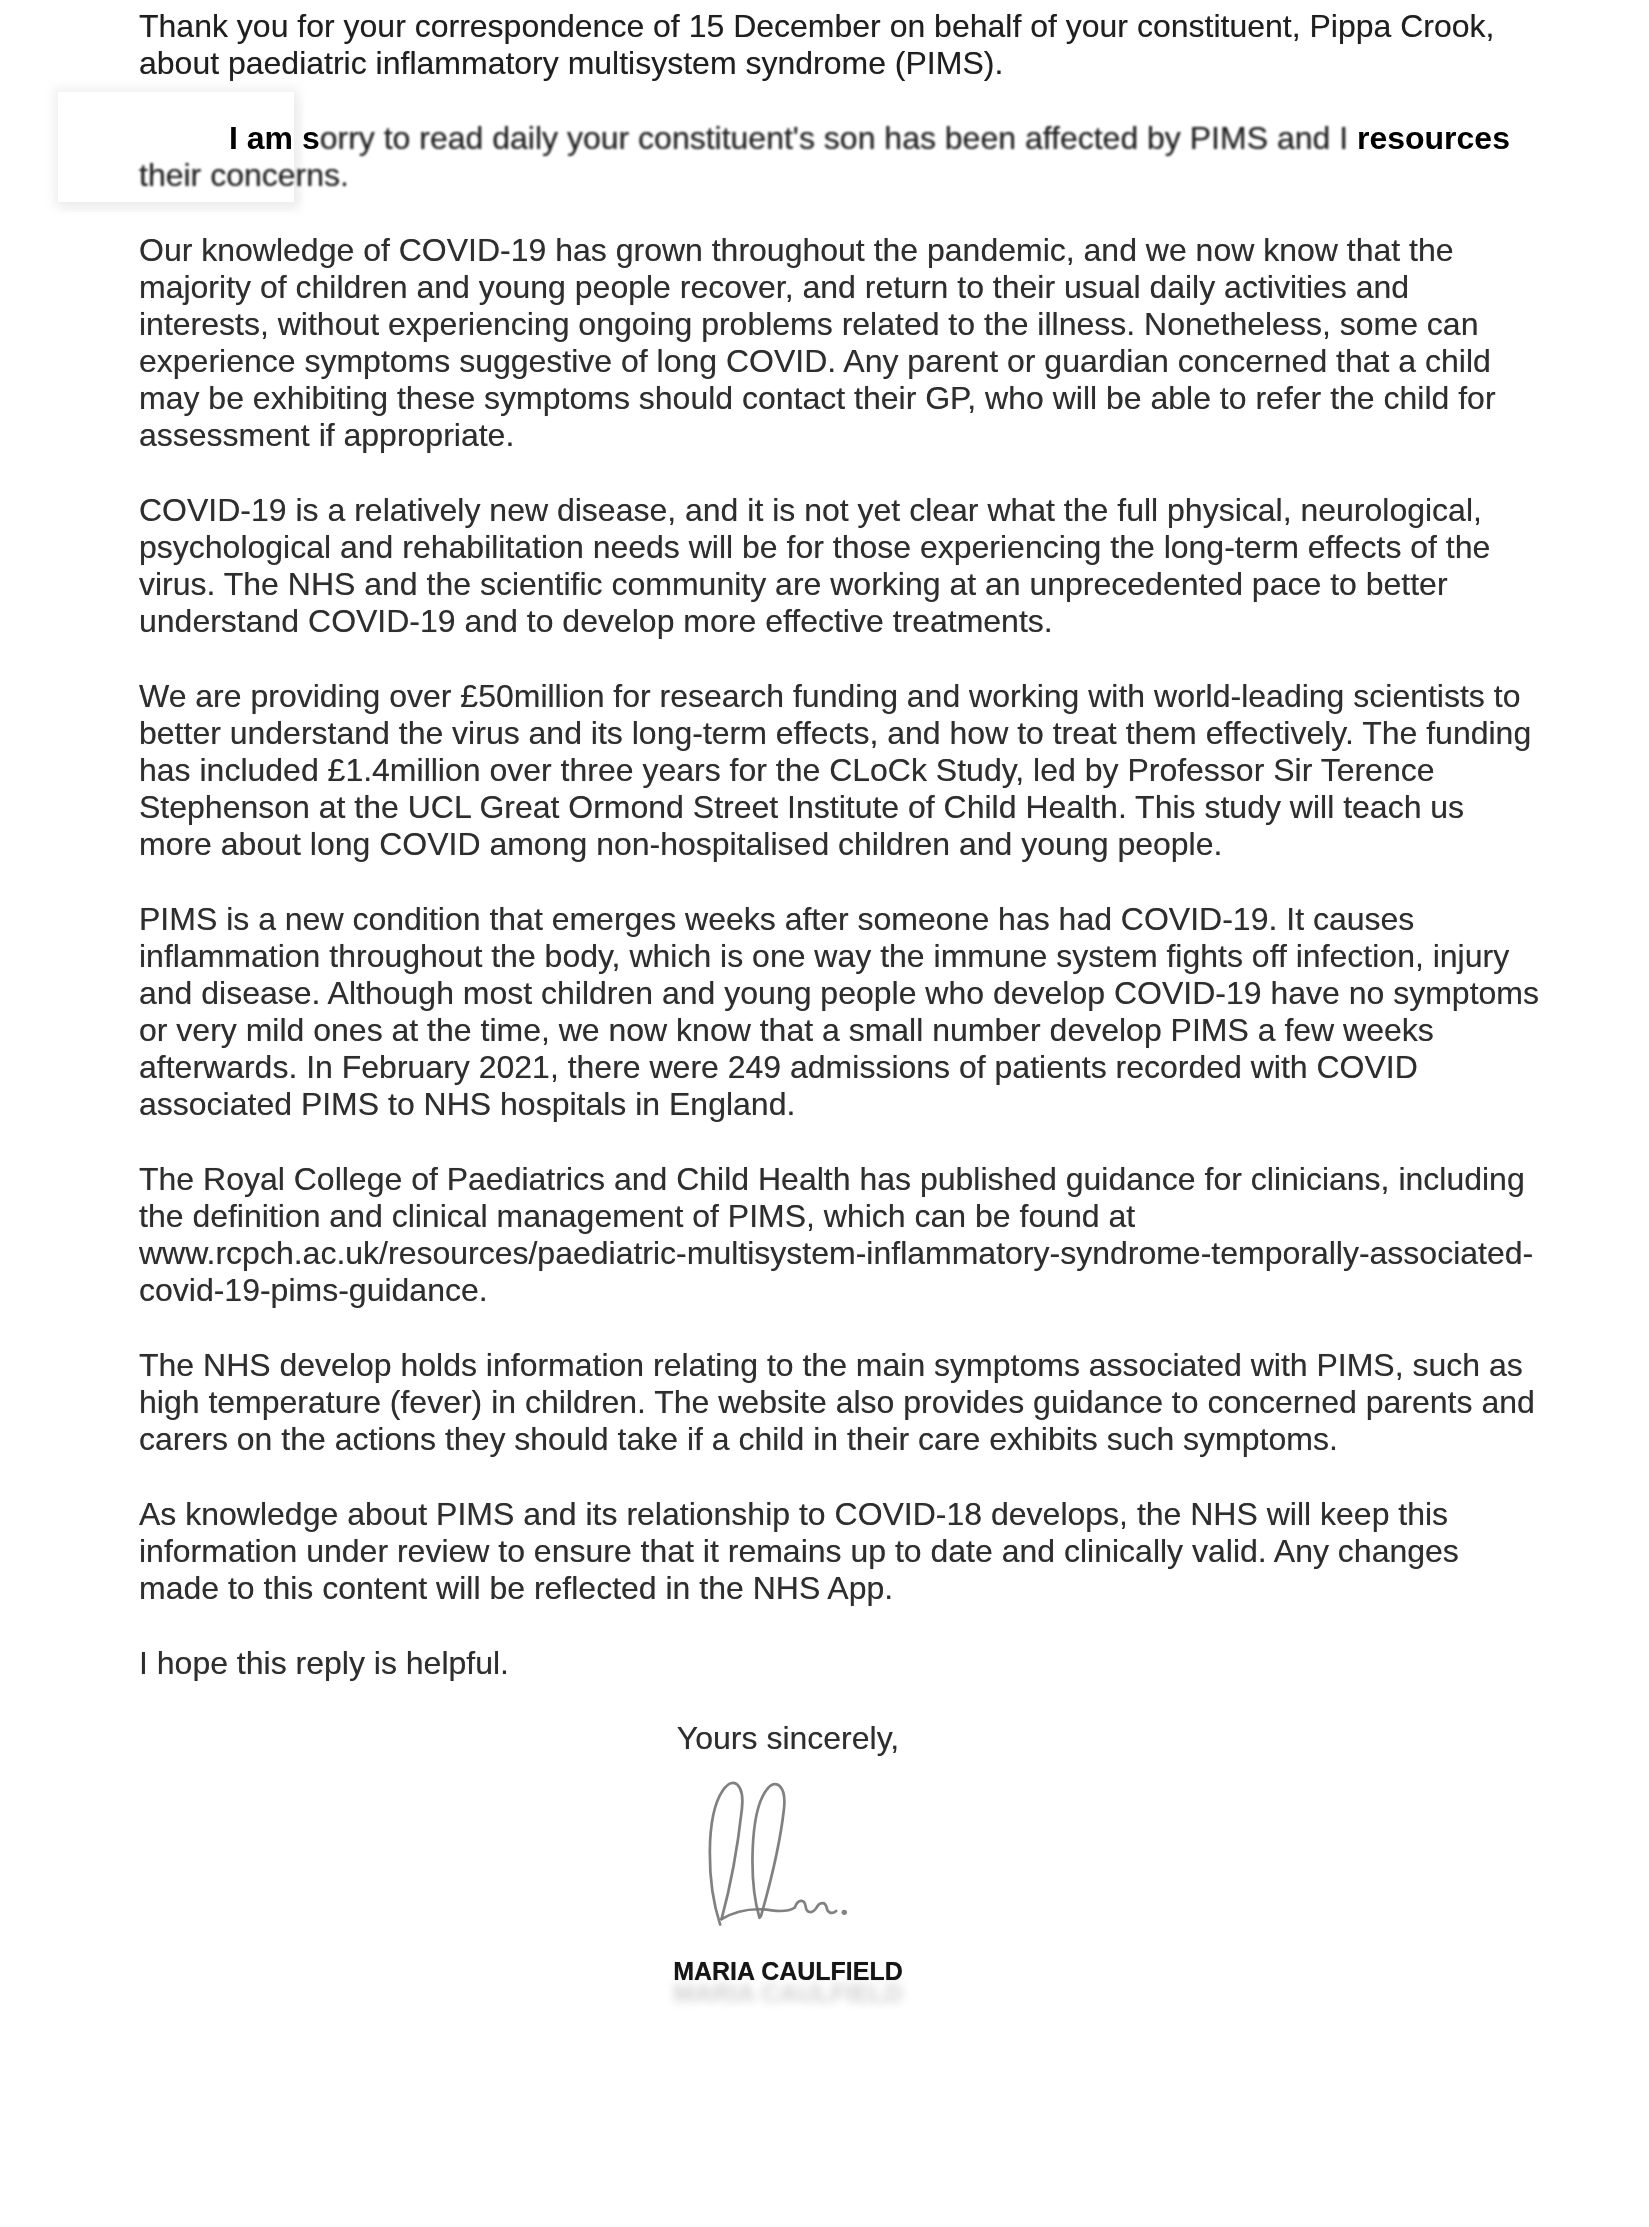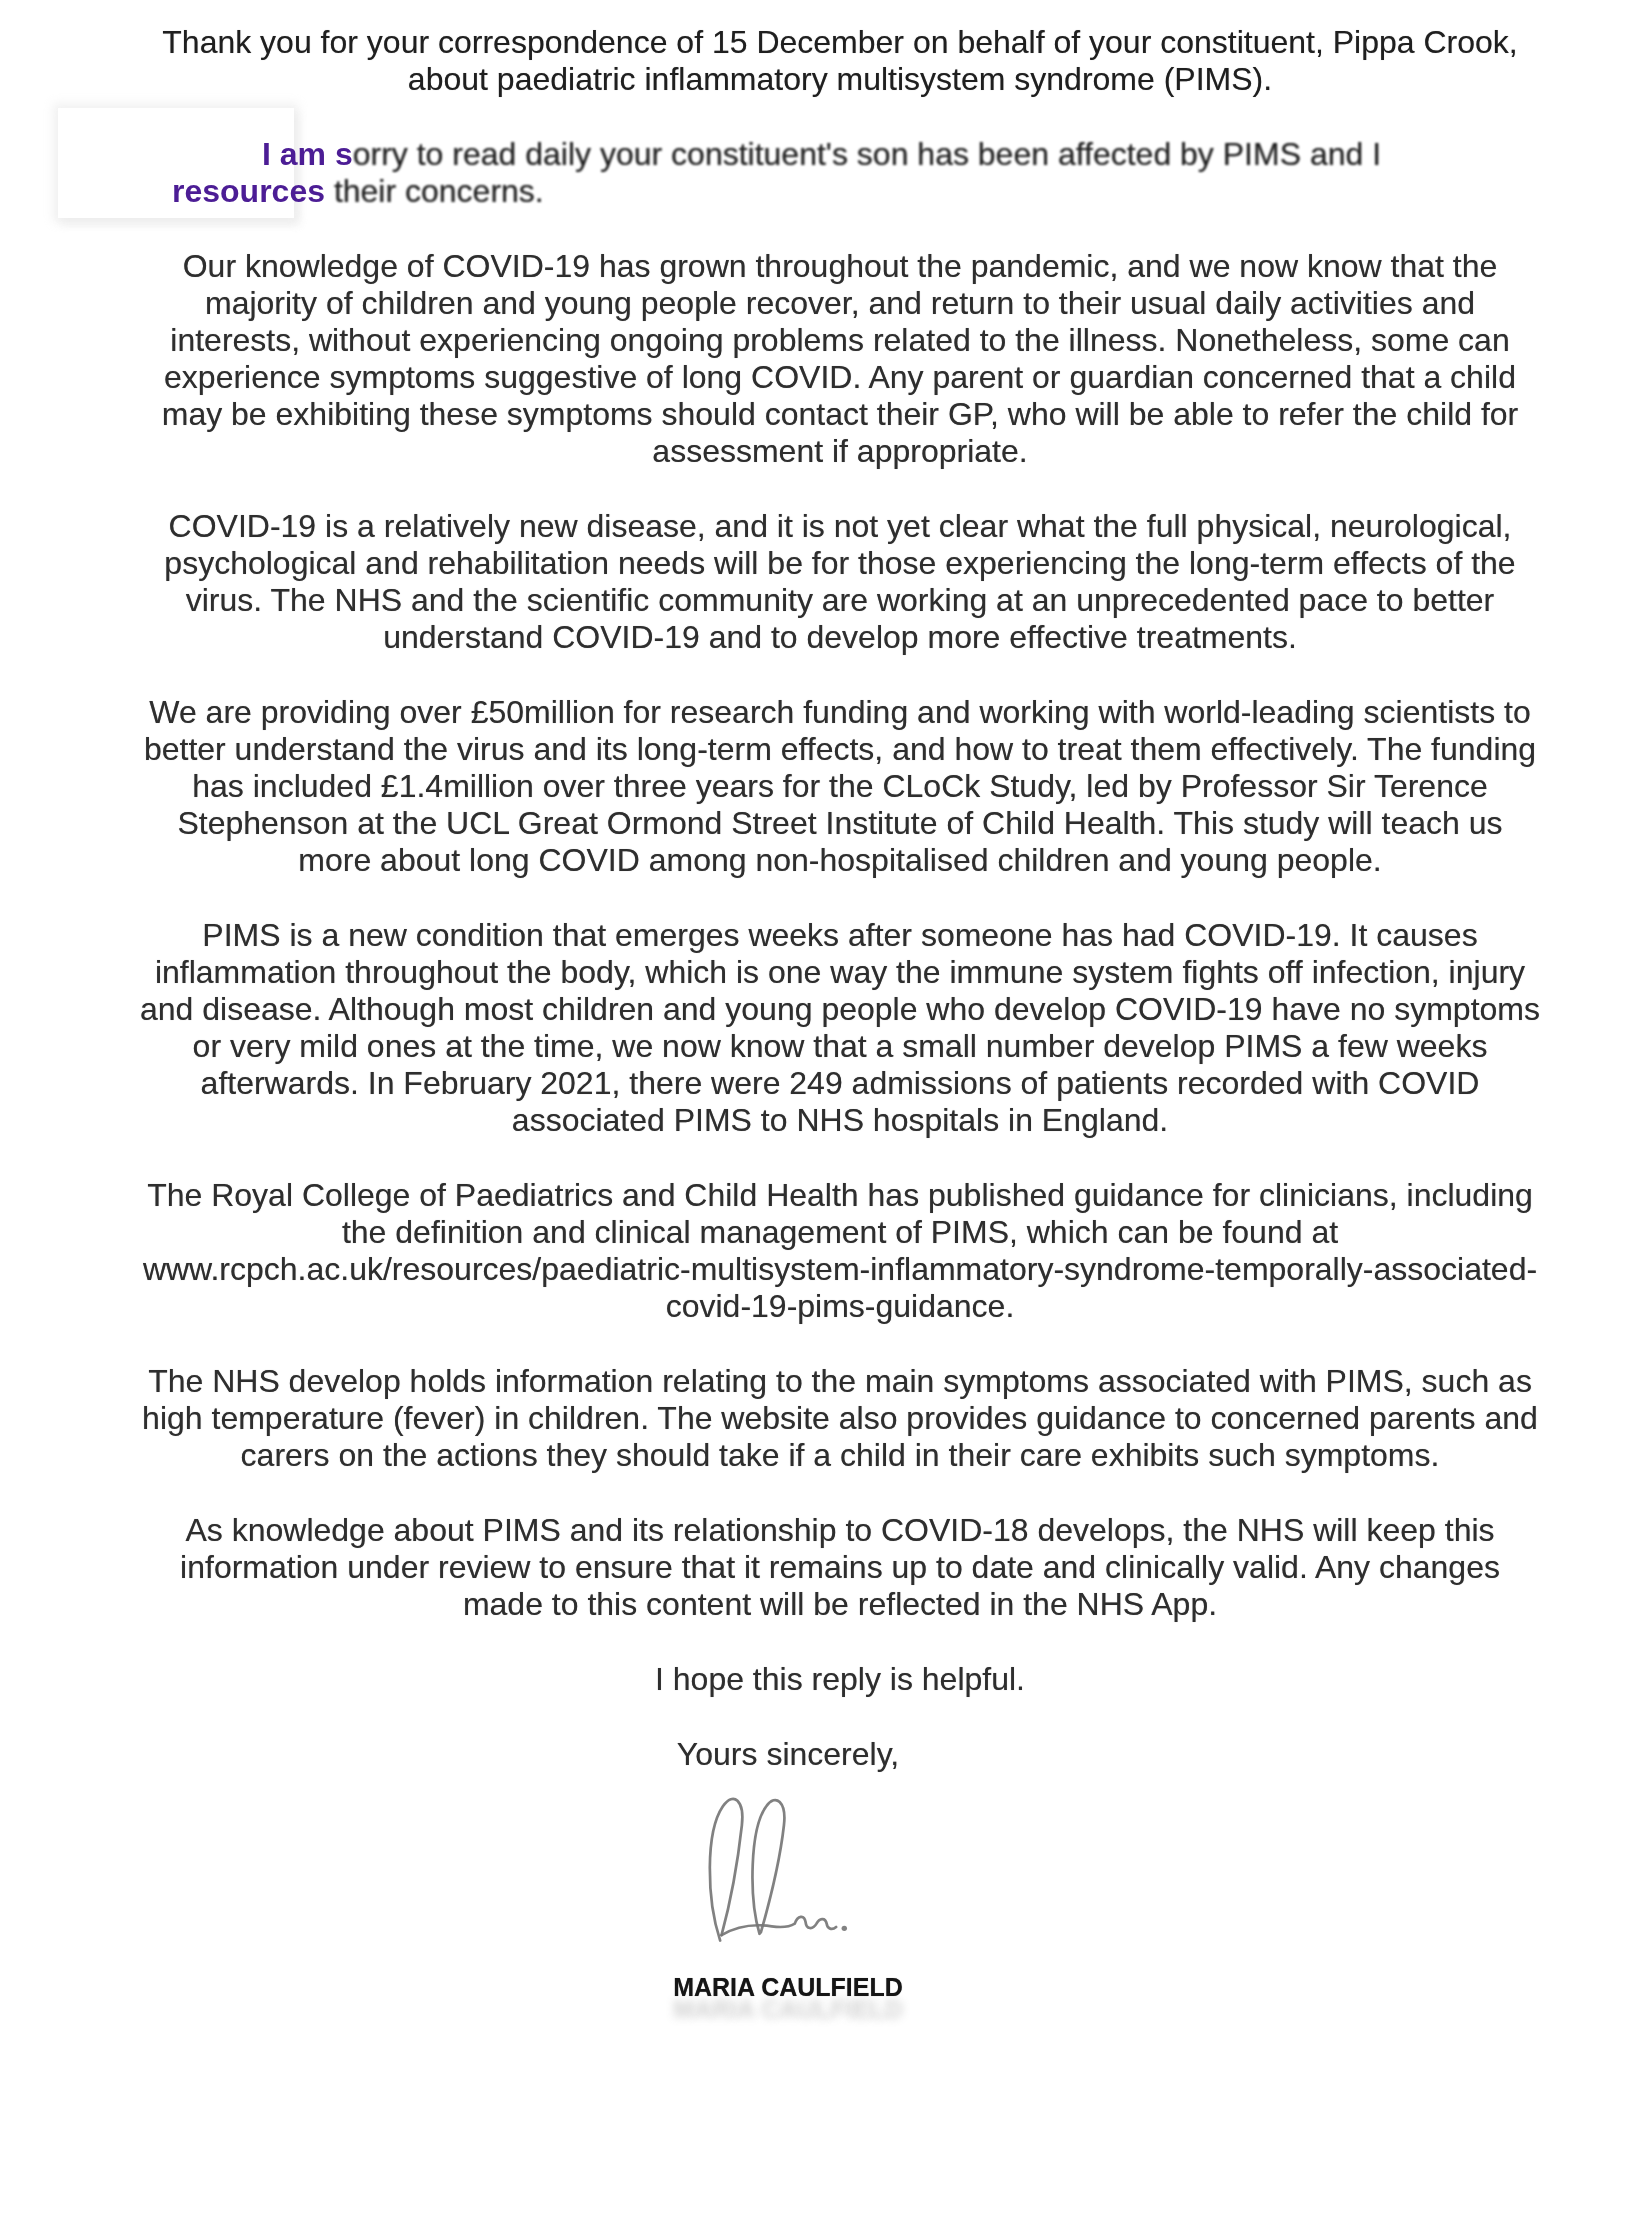--- a/index.html
+++ b/index.html
@@ -19,24 +19,23 @@
     position: absolute;
     left: 139px;
     top: 8.1px;
     width: 1402px;
     font-size: 32px;
     line-height: 37px;
     color: #2e2e2e;
     text-align: left;
   }
   .para {
-    margin: 16px 0 38px 0;
+    margin: 0 0 38px 0;
     filter: blur(0.7px);
     text-shadow: 0 0 0.7px rgba(45,45,45,0.55);
-    text-align: center;
   }
   .para.dark {
     color: #1f1f1f;
   }
   
   .para-patched {
     position: relative;
     margin: 0 0 38px 0;
     color: #1f1f1f;
     text-indent: 90px;
@@ -54,24 +53,23 @@
   }
   .para-patched .seg {
     position: relative;
     z-index: 1;
   }
   .seg-blur {
     filter: blur(0.8px);
     text-shadow: 0 0 0.7px rgba(40,40,40,0.6);
   }
   .seg-sharp {
-    color: #4c1d95;
+    color: #000000;
     font-weight: 700;
     filter: none;
-    margin-left: 33px;
   }
   
   .doc-link {
     color: inherit;
     text-underline-offset: 4.8px;
     text-decoration-thickness: 2px;
     cursor: pointer;
     word-break: break-word;
     overflow-wrap: anywhere;
   }

